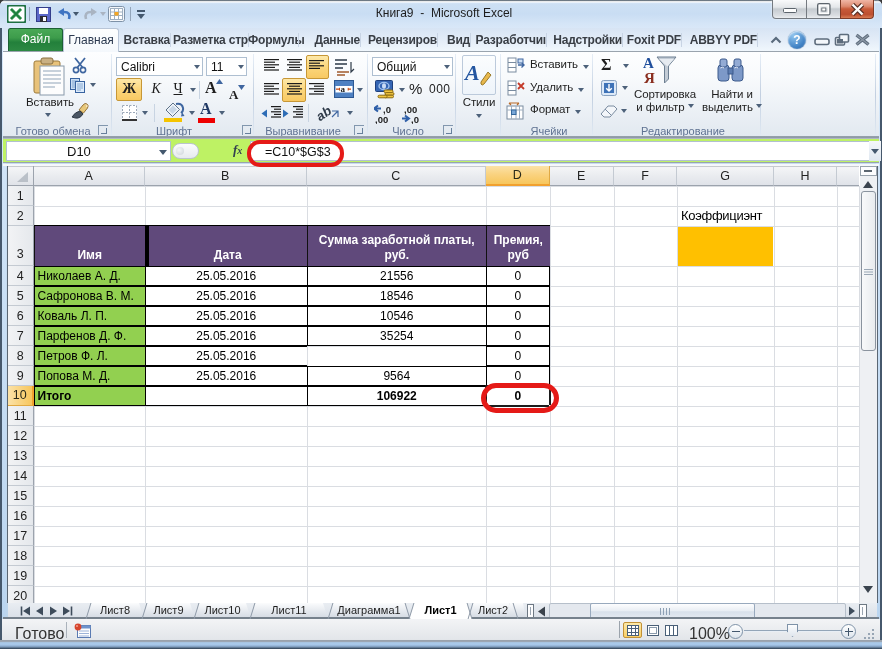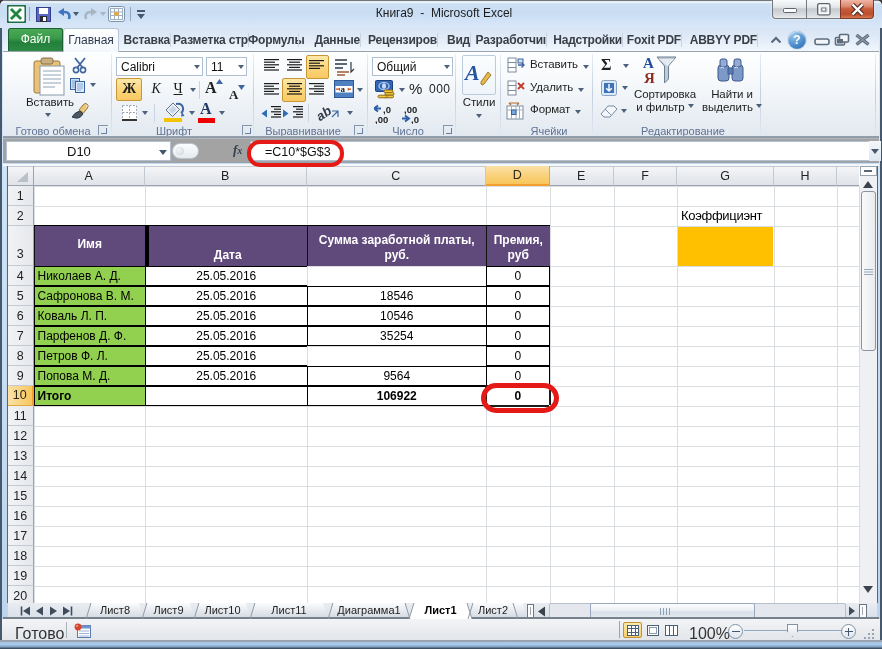--- a/index.html
+++ b/index.html
@@ -55,21 +55,21 @@
 .launcher { position:absolute; top:73px; width:10px; height:10px; border-left:1px solid #8297ae; border-top:1px solid #8297ae; }
 .launcher:after { content:""; position:absolute; left:2px; top:2px; width:5px; height:5px; border-right:1px solid #67809c; border-bottom:1px solid #67809c; }
 .btxt { position:absolute; font-size:11.5px; letter-spacing:-0.1px; color:#1e1e1e; white-space:nowrap; }
 .combo { position:absolute; height:19px; background:#fff; border:1px solid #aebfd1; font-size:12px; color:#111; }
 .combo .ar { position:absolute; right:2px; top:7px; width:0; height:0; border:3px solid transparent; border-top:4px solid #4d617a; }
 .hl { background:linear-gradient(180deg,#fde8a9 0%,#fbd67c 50%,#f8c963 100%); border:1px solid #c79736; border-radius:2px; }
 .dar { display:inline-block; width:0; height:0; border:3px solid transparent; border-top:4px solid #4d617a; vertical-align:middle; }
 
 
 #fbar { position:absolute; left:3px; top:139px; width:876px; height:24px;
-  background:#a3a3a3; border-bottom:1px solid #9aa3ad; }
+  background:#bef264; border-bottom:1px solid #9aa3ad; }
 #fbargap { position:absolute; left:3px; top:164px; width:876px; height:2px; background:#f5f8fb; }
 #namebox { position:absolute; left:3px; top:2px; width:165px; height:20px; background:#fff; border:1px solid #b1c0d1; }
 #fxzone { position:absolute; left:247px; top:2px; width:620px; height:20px; background:#fff; border:1px solid #b1c0d1; border-right:none; }
 
 
 #grid { position:absolute; left:8px; top:166px; width:852px; height:437px; background:#fff; overflow:hidden; }
 #gridframe-l { position:absolute; left:7px; top:166px; width:1px; height:437px; background:#5a6673; }
 #gridframe-r { position:absolute; left:877px; top:166px; width:1px; height:437px; background:#5a6673; }
 .colhdr { position:absolute; top:0; height:20px; background:linear-gradient(180deg,#b0b5bc 0%,#f4f5f7 8%,#e9ebef 55%,#e0e3e9 100%);
   border-right:1px solid #c4cad2; border-bottom:1px solid #9ca3ad; font-size:12.5px; color:#222; text-align:center; line-height:21px; }
@@ -540,35 +540,36 @@
     <div class="gl-h" style="top:240px;width:826px"></div>
     <div class="gl-h" style="top:260px;width:826px"></div>
     <div class="gl-h" style="top:280px;width:826px"></div>
     <div class="gl-h" style="top:300px;width:826px"></div>
     <div class="gl-h" style="top:320px;width:826px"></div>
     <div class="gl-h" style="top:340px;width:826px"></div>
     <div class="gl-h" style="top:360px;width:826px"></div>
     <div class="gl-h" style="top:380px;width:826px"></div>
     <div class="gl-h" style="top:400px;width:826px"></div>
     <div class="gl-h" style="top:420px;width:826px"></div>
-    <div class="cell purp" style="left:25.5px;top:60px;width:111.5px;height:40px;border-left:1px solid #111;display:flex;align-items:center;justify-content:center">
+    <div class="cell purp" style="left:25.5px;top:60px;width:111.5px;height:40px;border-left:1px solid #111;display:flex;align-items:flex-end;justify-content:center">
       <div style="width:100%;text-align:center;padding-bottom:3px;line-height:15px">Имя</div>
     </div>
     <div class="cell purp" style="left:137px;top:60px;width:161.5px;height:40px;border-left:4px solid #000000;display:flex;align-items:flex-end;justify-content:center">
       <div style="width:100%;text-align:center;padding-bottom:3px;line-height:15px">Дата</div>
     </div>
     <div class="cell purp" style="left:298.5px;top:60px;width:179.5px;height:40px;border-left:1px solid #111;display:flex;align-items:flex-end;justify-content:center">
       <div style="width:100%;text-align:center;padding-bottom:3px;line-height:15px">Сумма заработной платы,<br>руб.</div>
     </div>
     <div class="cell purp" style="left:478px;top:60px;width:63.5px;height:40px;border-left:1px solid #111;display:flex;align-items:flex-end;justify-content:center">
       <div style="width:100%;text-align:center;padding-bottom:3px;line-height:15px">Премия,<br>руб</div>
     </div>
     <div style="position:absolute;left:25.5px;top:59px;width:516px;height:1px;background:#000"></div>
     <div class="cell green" style="left:25.5px;top:100px;width:111.5px;height:20px;border:1px solid #000;border-right:none;line-height:19px;padding-left:3px;">Николаев А. Д.</div>
     <div class="cell" style="left:137px;top:100px;width:161.5px;height:20px;border:1px solid #000;border-right:none;line-height:19px;text-align:center">25.05.2016</div>
+    <div class="cell" style="left:298.5px;top:100px;width:179.5px;height:20px;border:1px solid #000;border-right:none;line-height:19px;text-align:center;">21556</div>
     <div class="cell" style="left:478px;top:100px;width:63.5px;height:20px;border:1px solid #000;line-height:19px;text-align:center;">0</div>
     <div class="cell green" style="left:25.5px;top:120px;width:111.5px;height:20px;border:1px solid #000;border-right:none;line-height:19px;padding-left:3px;">Сафронова В. М.</div>
     <div class="cell" style="left:137px;top:120px;width:161.5px;height:20px;border:1px solid #000;border-right:none;line-height:19px;text-align:center">25.05.2016</div>
     <div class="cell" style="left:298.5px;top:120px;width:179.5px;height:20px;border:1px solid #000;border-right:none;line-height:19px;text-align:center;">18546</div>
     <div class="cell" style="left:478px;top:120px;width:63.5px;height:20px;border:1px solid #000;line-height:19px;text-align:center;">0</div>
     <div class="cell green" style="left:25.5px;top:140px;width:111.5px;height:20px;border:1px solid #000;border-right:none;line-height:19px;padding-left:3px;">Коваль Л. П.</div>
     <div class="cell" style="left:137px;top:140px;width:161.5px;height:20px;border:1px solid #000;border-right:none;line-height:19px;text-align:center">25.05.2016</div>
     <div class="cell" style="left:298.5px;top:140px;width:179.5px;height:20px;border:1px solid #000;border-right:none;line-height:19px;text-align:center;">10546</div>
     <div class="cell" style="left:478px;top:140px;width:63.5px;height:20px;border:1px solid #000;line-height:19px;text-align:center;">0</div>
     <div class="cell green" style="left:25.5px;top:160px;width:111.5px;height:20px;border:1px solid #000;border-right:none;line-height:19px;padding-left:3px;">Парфенов Д. Ф.</div>

